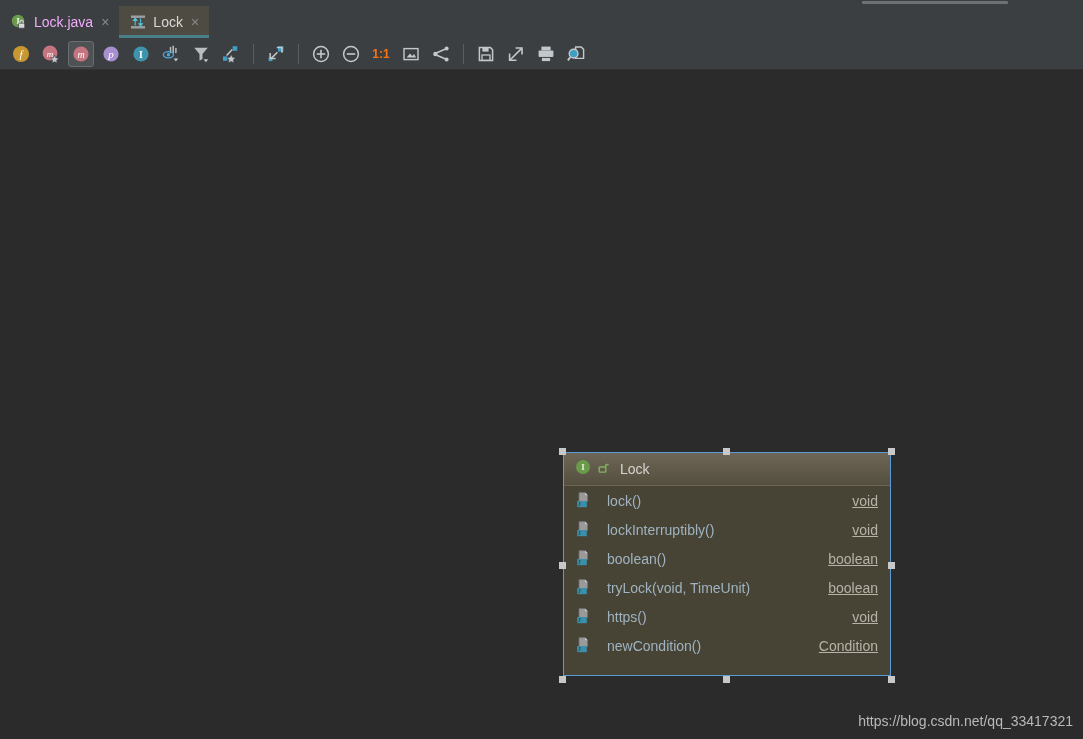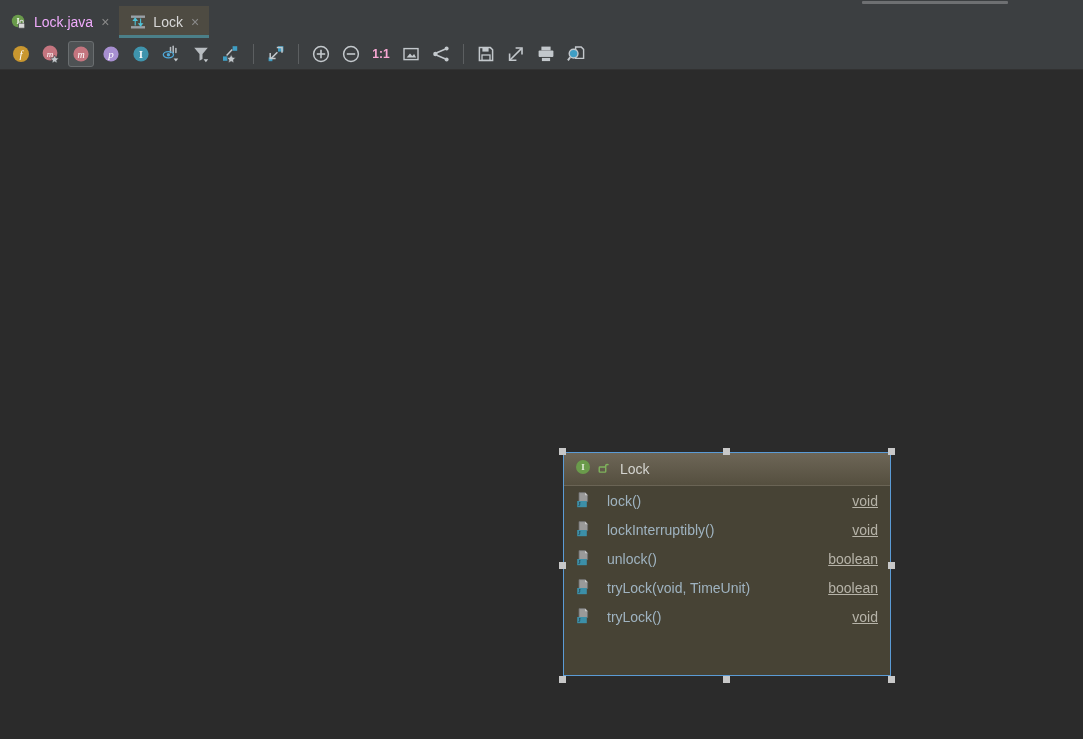--- a/index.html
+++ b/index.html
@@ -314,21 +314,21 @@
   </div>
 
   <div class="tbtn">
     <svg viewBox="0 0 20 20" width="20" height="20">
       <circle cx="10" cy="10" r="7.4" fill="none" stroke="#c3c8cc" stroke-width="1.5"></circle>
       <line x1="5.8" y1="10" x2="14.2" y2="10" stroke="#c3c8cc" stroke-width="1.6"></line>
     </svg>
   </div>
 
   <div class="tbtn">
-    <span style="font-size:12px;color:#f9a8d4;font-family:'Liberation Sans',sans-serif;font-weight:bold;">1:1</span>
+    <span style="font-size:12px;color:#f97316;font-family:'Liberation Sans',sans-serif;font-weight:bold;">1:1</span>
   </div>
 
   <div class="tbtn">
     <svg viewBox="0 0 20 20" width="20" height="20">
       <rect x="3" y="4.6" width="14" height="11" fill="none" stroke="#c3c8cc" stroke-width="1.4"></rect>
       <path d="M5.6 13.4 l3.4 -3.8 l2.2 2.4 l1.9 -2.1 l2.0 3.5 Z" fill="#c3c8cc"></path>
     </svg>
   </div>
 
   <div class="tbtn">
@@ -426,21 +426,21 @@
 
       <div class="row">
         <span class="row-icon">
           <svg viewBox="0 0 19 19" width="19" height="19">
             <path d="M4.0 1.6 h6.0 l2.6 2.6 v6.4 h-8.6 Z" fill="#9a9a9a" stroke="#6f6f6f" stroke-width="0.8"></path>
             <path d="M10.0 1.6 v2.6 h2.6 Z" fill="#c8c8c8"></path>
             <rect x="2.2" y="10.0" width="9.6" height="6.2" fill="#3c8fa8"></rect>
             <text x="4.4" y="15.2" font-family="Liberation Serif, serif" font-size="6.4" fill="#1d2b33" text-anchor="middle">J</text>
           </svg>
         </span>
-        <span class="row-name">unlock()</span>
+        <span class="row-name">boolean()</span>
         <span class="row-type">boolean</span>
       </div>
 
       <div class="row">
         <span class="row-icon">
           <svg viewBox="0 0 19 19" width="19" height="19">
             <path d="M4.0 1.6 h6.0 l2.6 2.6 v6.4 h-8.6 Z" fill="#9a9a9a" stroke="#6f6f6f" stroke-width="0.8"></path>
             <path d="M10.0 1.6 v2.6 h2.6 Z" fill="#c8c8c8"></path>
             <rect x="2.2" y="10.0" width="9.6" height="6.2" fill="#3c8fa8"></rect>
             <text x="4.4" y="15.2" font-family="Liberation Serif, serif" font-size="6.4" fill="#1d2b33" text-anchor="middle">J</text>
@@ -452,30 +452,43 @@
 
       <div class="row">
         <span class="row-icon">
           <svg viewBox="0 0 19 19" width="19" height="19">
             <path d="M4.0 1.6 h6.0 l2.6 2.6 v6.4 h-8.6 Z" fill="#9a9a9a" stroke="#6f6f6f" stroke-width="0.8"></path>
             <path d="M10.0 1.6 v2.6 h2.6 Z" fill="#c8c8c8"></path>
             <rect x="2.2" y="10.0" width="9.6" height="6.2" fill="#3c8fa8"></rect>
             <text x="4.4" y="15.2" font-family="Liberation Serif, serif" font-size="6.4" fill="#1d2b33" text-anchor="middle">J</text>
           </svg>
         </span>
-        <span class="row-name">tryLock()</span>
+        <span class="row-name">https()</span>
         <span class="row-type">void</span>
       </div>
 
+      <div class="row">
+        <span class="row-icon">
+          <svg viewBox="0 0 19 19" width="19" height="19">
+            <path d="M4.0 1.6 h6.0 l2.6 2.6 v6.4 h-8.6 Z" fill="#9a9a9a" stroke="#6f6f6f" stroke-width="0.8"></path>
+            <path d="M10.0 1.6 v2.6 h2.6 Z" fill="#c8c8c8"></path>
+            <rect x="2.2" y="10.0" width="9.6" height="6.2" fill="#3c8fa8"></rect>
+            <text x="4.4" y="15.2" font-family="Liberation Serif, serif" font-size="6.4" fill="#1d2b33" text-anchor="middle">J</text>
+          </svg>
+        </span>
+        <span class="row-name">newCondition()</span>
+        <span class="row-type">Condition</span>
+      </div>
 
     </div>
 
     <div class="handle" style="left:0px;   top:0px;"></div>
     <div class="handle" style="left:164px; top:0px;"></div>
     <div class="handle" style="left:329px; top:0px;"></div>
     <div class="handle" style="left:0px;   top:114px;"></div>
     <div class="handle" style="left:329px; top:114px;"></div>
     <div class="handle" style="left:0px;   top:228px;"></div>
     <div class="handle" style="left:164px; top:228px;"></div>
     <div class="handle" style="left:329px; top:228px;"></div>
   </div>
 
+  <div id="watermark">https://blog.csdn.net/qq_33417321</div>
 </div>
 
 </body></html>

